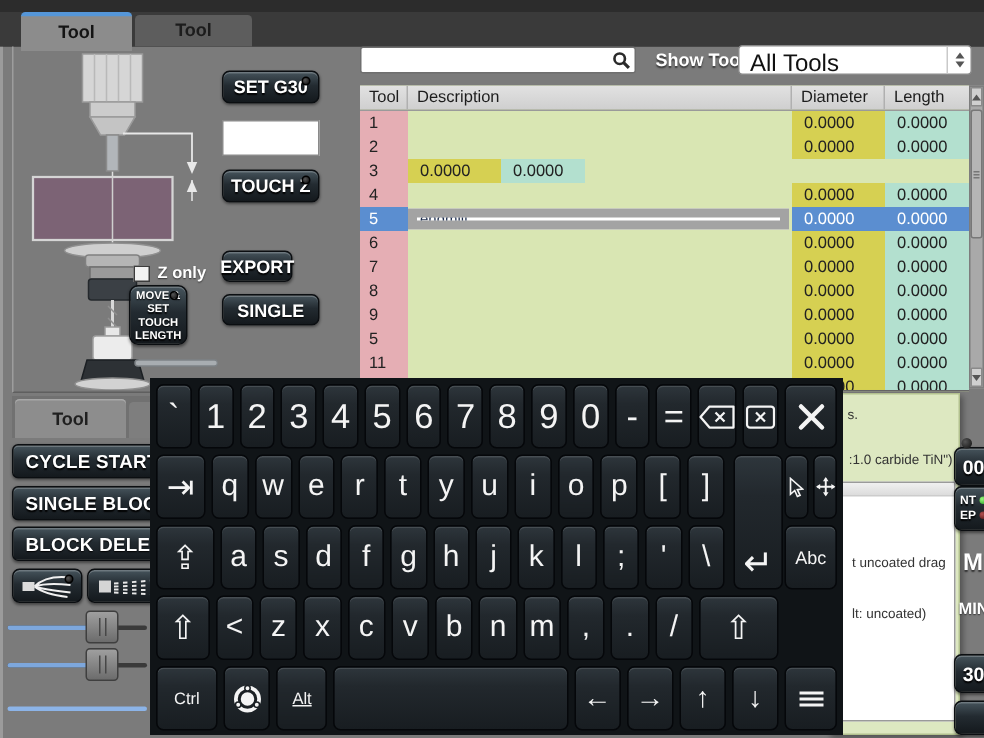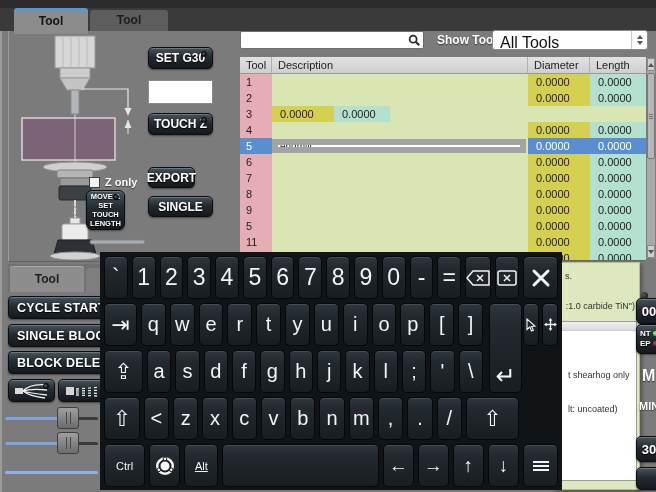--- a/index.html
+++ b/index.html
@@ -354,21 +354,21 @@
     <div class="slider-fill" style="width: 68%;"></div>
     <div class="slider-handle" style="left: calc(68% - 11px);"></div>
   </div>
   <div class="sl3"></div>
 
   <div class="side-panel">
     <span class="sp-line1">s.</span>
     <span class="sp-line2">:1.0 carbide TiN")</span>
     <div class="sp-drop">
       <div class="hd"></div>
-      <span class="sp-item1">t shearhog only</span>
+      <span class="sp-item1">t uncoated drag</span>
       <span class="sp-item2">lt: uncoated)</span>
     </div>
   </div>
 
   <div class="edge-led00"></div>
   <div class="dbtn edge-btn00 edge">00</div>
   <div class="dbtn edge-btnnt edge">
     <span><span>NT</span><span class="mini-led" style="background:radial-gradient(circle at 35% 35%,#9cf77e,#1f9e1f)"></span></span>
     <span><span>EP</span><span class="mini-led" style="background:radial-gradient(circle at 35% 35%,#b05050,#4d1212)"></span></span>
   </div>
@@ -435,20 +435,21 @@
       <svg width="10" height="14" viewBox="0 0 10 14">
         <path d="M1,1 L1,11.5 L3.8,9 L5.6,13 L7.4,12.2 L5.6,8.4 L9,8 Z" fill="none" stroke="#f4f4f4" stroke-width="1.1"></path>
       </svg>
     </div>
     <div class="kright k-move">
       <svg width="13" height="13" viewBox="0 0 14 14">
         <path d="M7,1 L7,13 M1,7 L13,7" stroke="#f4f4f4" stroke-width="1.4"></path>
         <path d="M7,0 L5,3 L9,3 Z M7,14 L5,11 L9,11 Z M0,7 L3,5 L3,9 Z M14,7 L11,5 L11,9 Z" fill="#f4f4f4"></path>
       </svg>
     </div>
+    <div class="kright k-abc">Abc</div>
     <div class="kright k-menu">
       <svg width="18" height="12" viewBox="0 0 18 12">
         <path d="M1,2 L17,2 M1,6 L17,6 M1,10 L17,10" stroke="#f4f4f4" stroke-width="2"></path>
       </svg>
     </div>
   </div>
 
 </div>
 
 </body></html>

